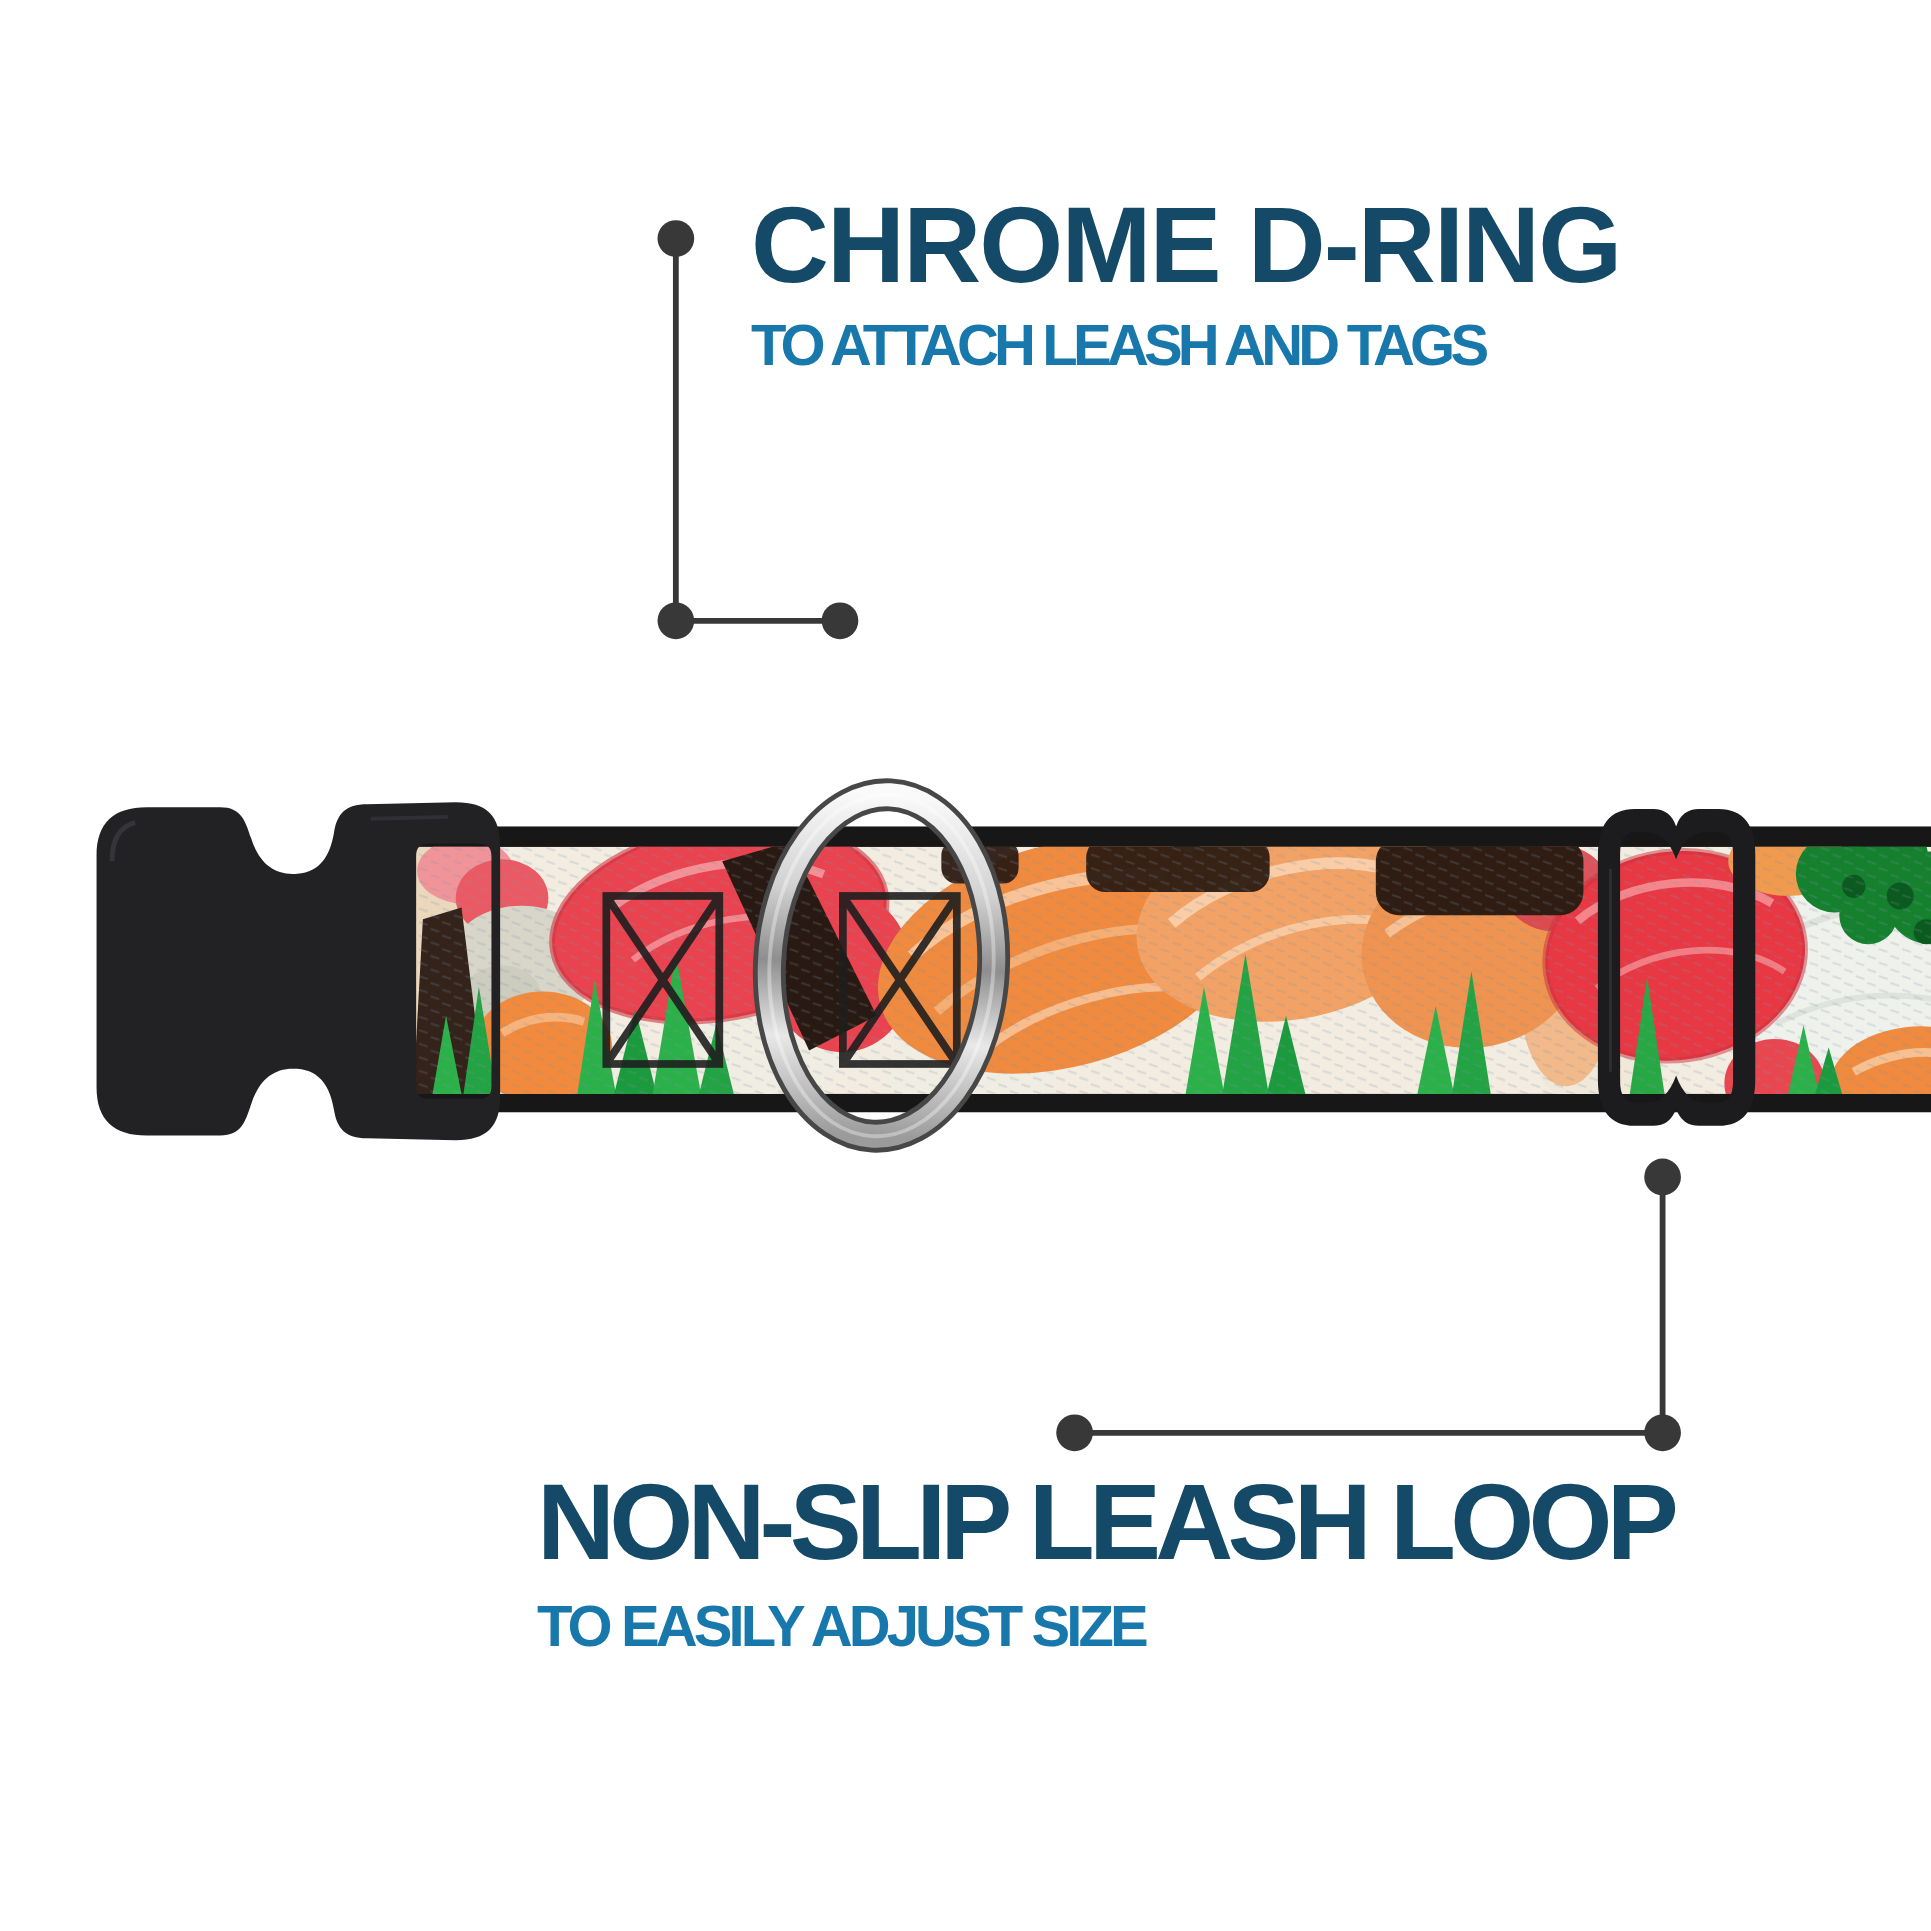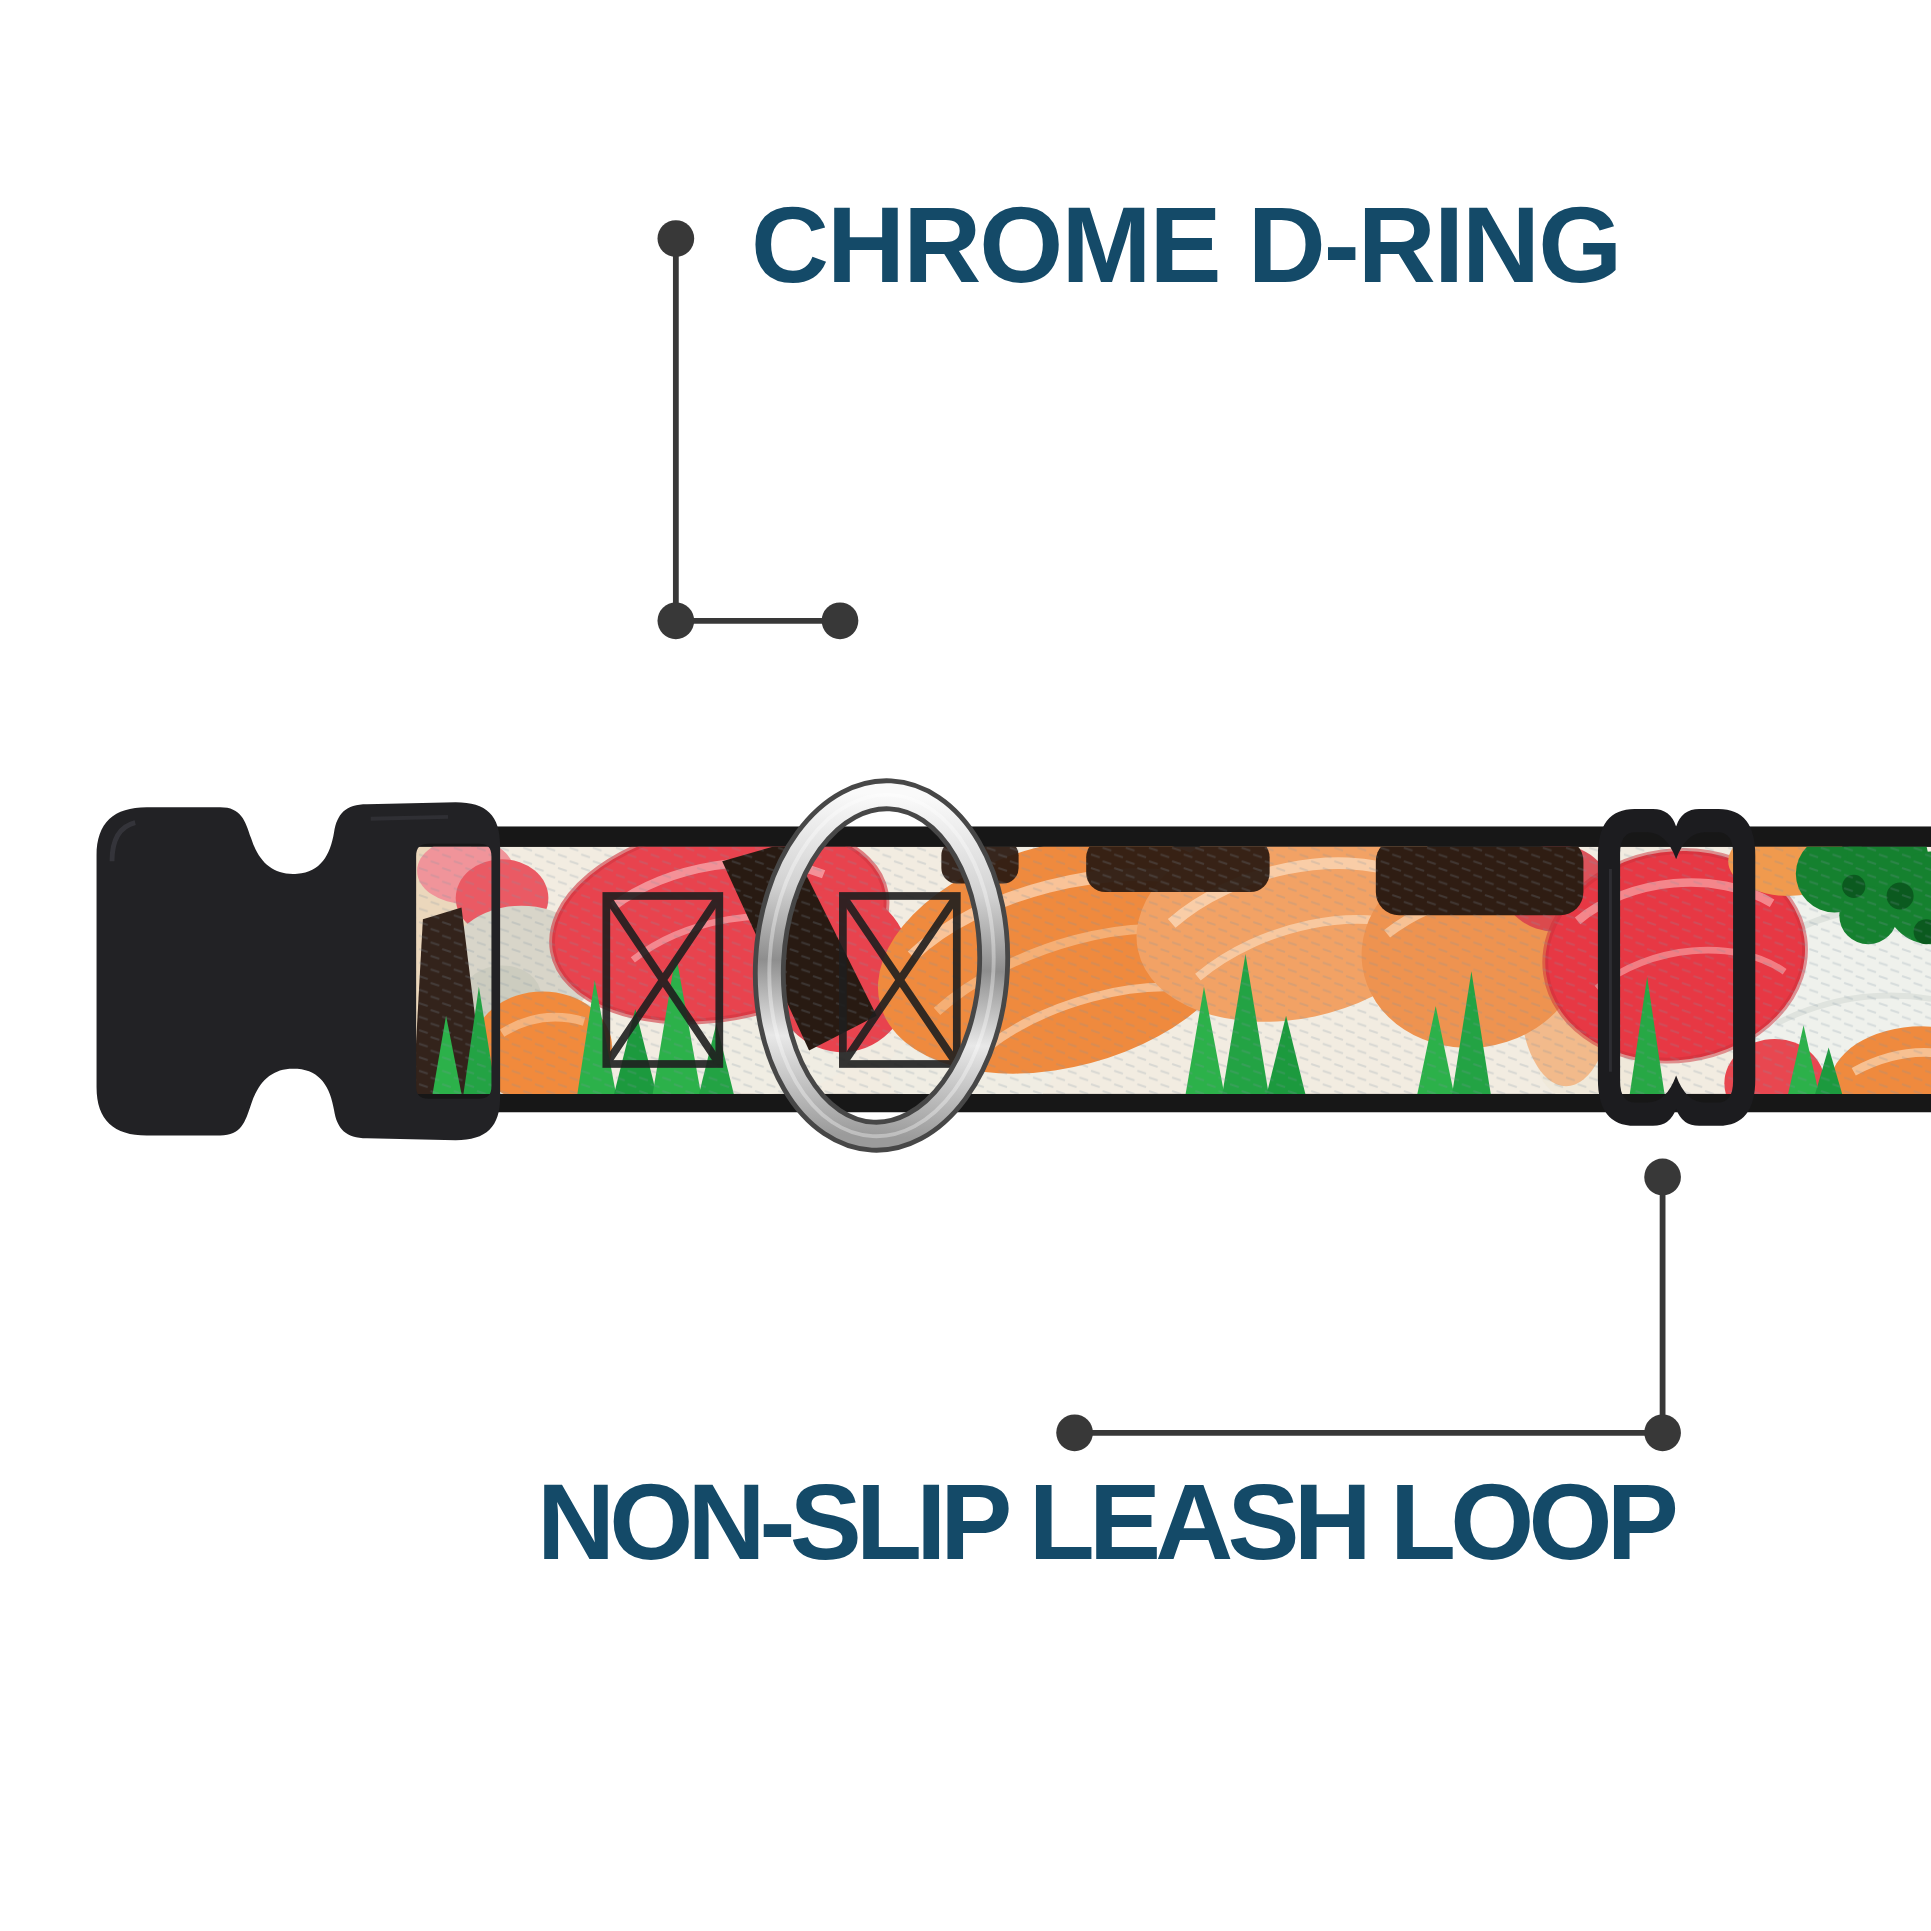--- a/index.html
+++ b/index.html
@@ -220,20 +220,22 @@
       <g fill="#383838" stroke="none">
         <circle cx="1722" cy="1219" r="19"></circle>
         <circle cx="1722" cy="1484" r="19"></circle>
         <circle cx="1113" cy="1484" r="19"></circle>
       </g>
     </g>
   </svg>
 
   <div class="callout" id="callout-top">
     <div class="h1">CHROME D-RING</div>
+    <div class="h2">TO ATTACH LEASH AND TAGS</div>
   </div>
 
   <div class="callout" id="callout-bottom">
     <div class="h1">NON-SLIP LEASH LOOP</div>
+    <div class="h2">TO EASILY ADJUST SIZE</div>
   </div>
 
 </div>
 
 
 </body></html>

